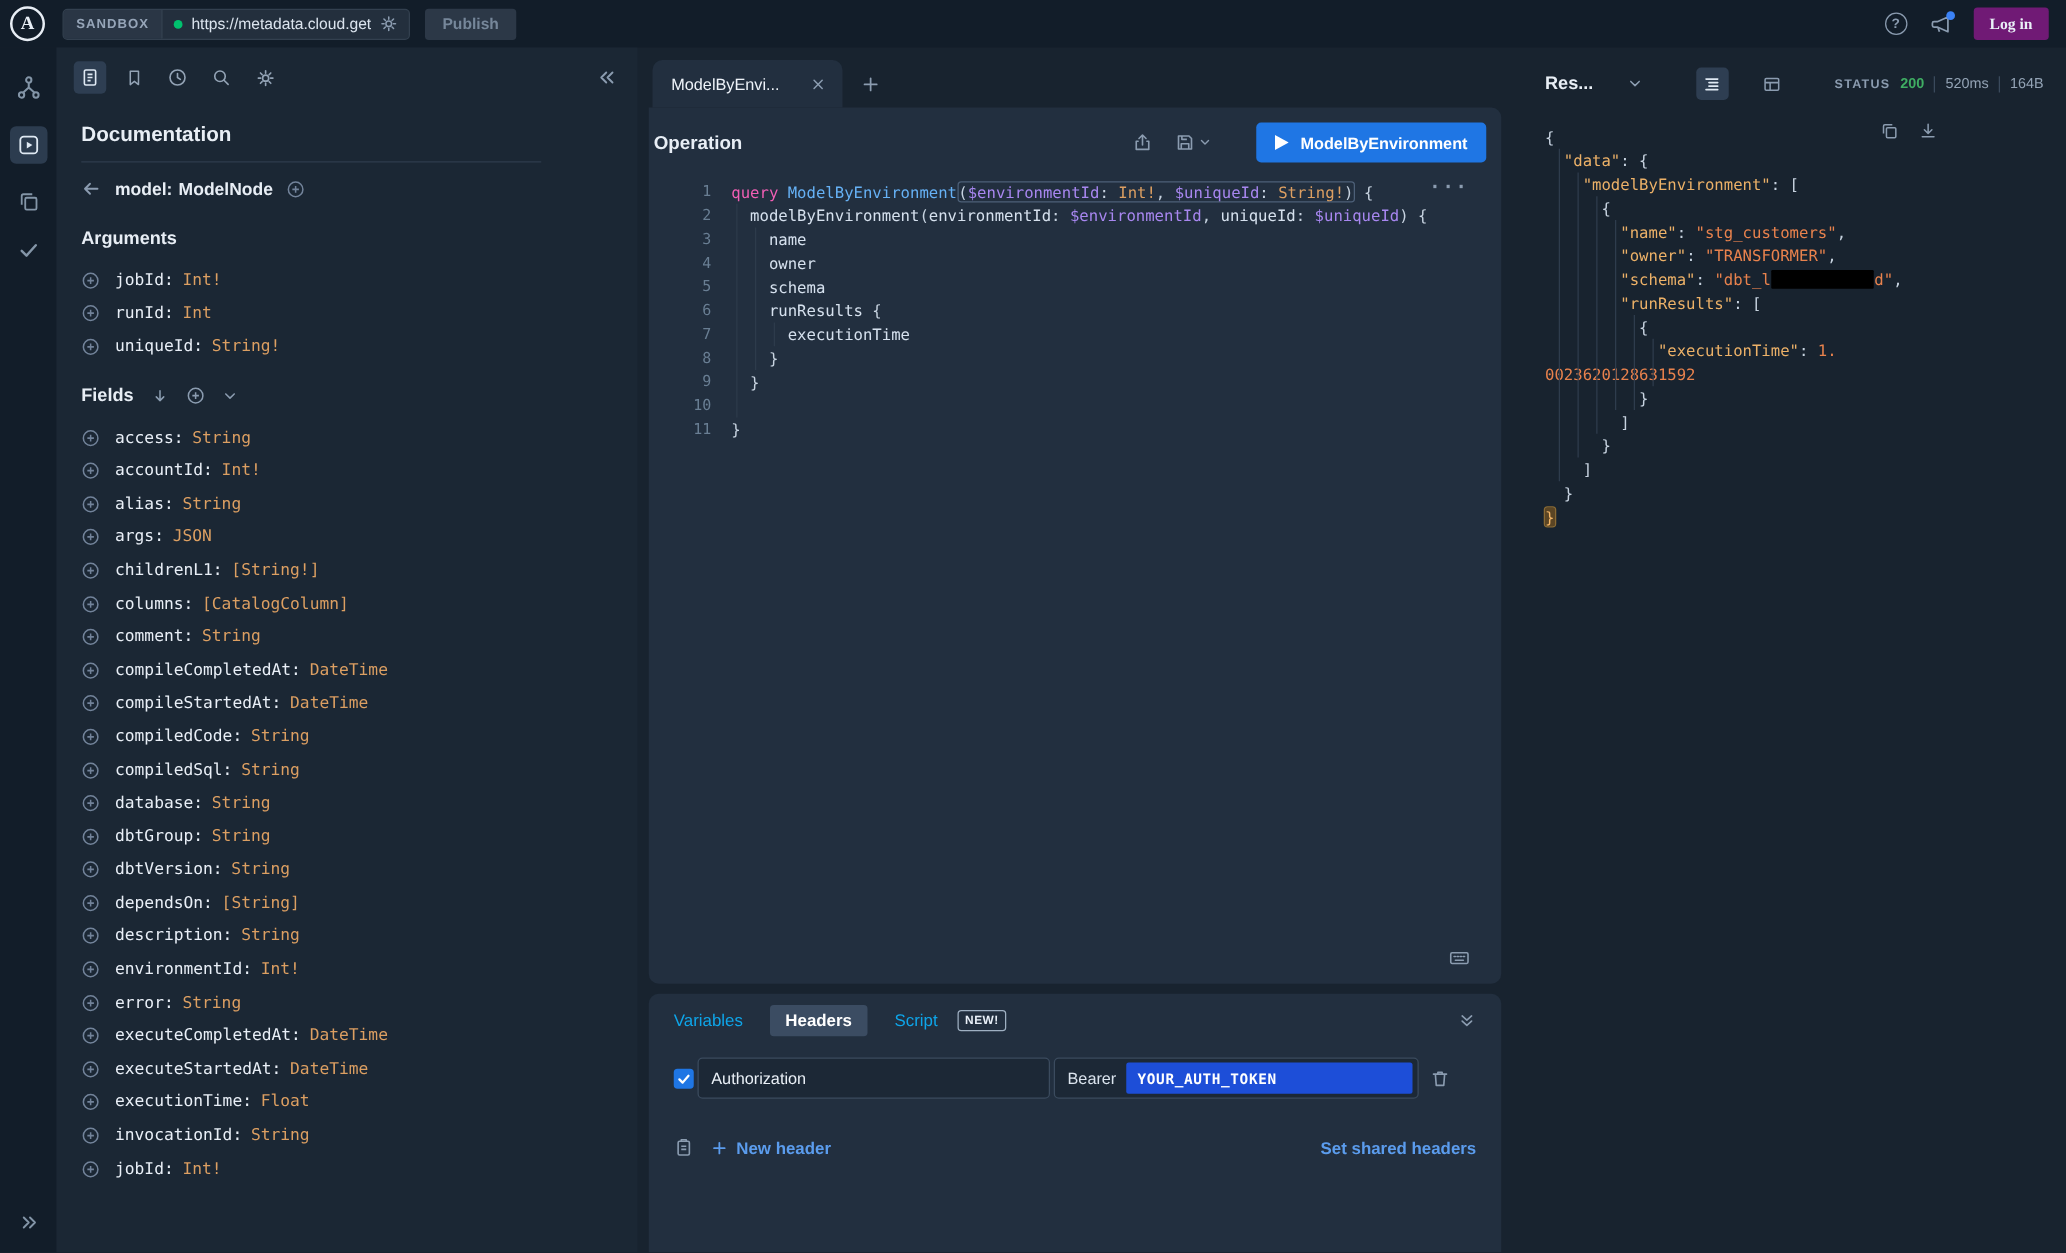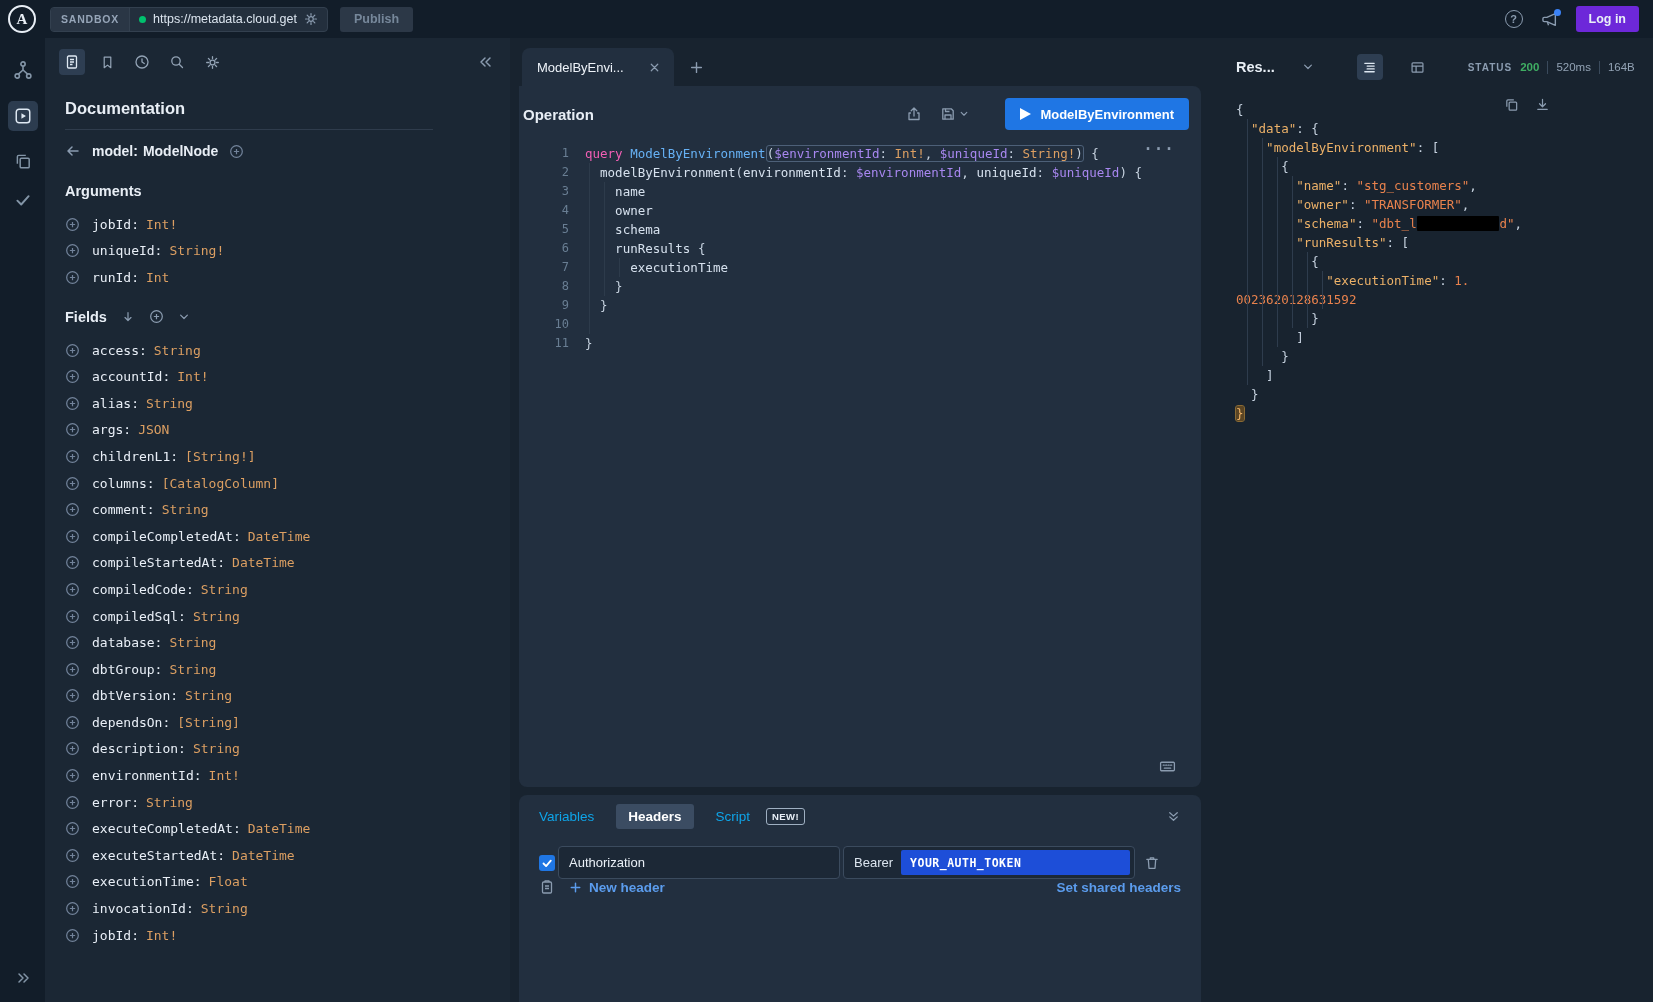--- a/index.html
+++ b/index.html
@@ -20,21 +20,21 @@
   .endpoint-pill{display:flex;align-items:center;height:25px;background:#232f3d;border:1px solid var(--border);border-radius:4px;overflow:hidden}
   .sandbox-seg{height:100%;display:flex;align-items:center;padding:0 10px;background:#2a3645;border-right:1px solid var(--border);color:#96a5b8;font-size:10.5px;font-weight:700;letter-spacing:.8px}
   .url-seg{display:flex;align-items:center;gap:7px;padding:0 9px}
   .green-dot{width:7px;height:7px;border-radius:50%;background:var(--c-green-dot,#00c16e)}
   .url-text{font-size:12.5px;color:#dbe4ee}
   .publish-btn{margin-left:-2px;height:25px;padding:0 14px;background:#2c3847;border:none;border-radius:3px;color:#76879a;font-size:12.5px;font-weight:600;font-family:inherit}
   .topbar-right{margin-left:auto;display:flex;align-items:center;gap:18px}
   .help-circle{width:18px;height:18px;border:1.5px solid var(--dim);border-radius:50%;color:var(--dim);font-size:11px;font-weight:700;display:flex;align-items:center;justify-content:center}
   .notif-wrap{position:relative}
   .notif-dot{position:absolute;top:-2px;right:-3px;width:7px;height:7px;border-radius:50%;background:var(--c-notification,#3b82f6)}
-  .login-btn{height:26px;padding:0 13px;background:#6d28d9;border:none;border-radius:3px;color:#e9f0f7;font-size:12.5px;font-weight:600;font-family:Liberation Sans, sans-serif}
+  .login-btn{height:26px;padding:0 13px;background:#701a75;border:none;border-radius:3px;color:#e9f0f7;font-size:12.5px;font-weight:600;font-family:Liberation Serif, serif}
 
   
   .main{display:flex;height:964px}
 
   
   .rail{width:45px;background:var(--bg-top);display:flex;flex-direction:column;align-items:center;gap:21px;padding-top:22px;position:relative}
   .rail-icon{color:#8395a7}
   .rail-tile{width:30px;height:30px;border-radius:5px;background:#2c3c4f;display:flex;align-items:center;justify-content:center;color:#dfe9f3}
   .rail-bottom{position:absolute;bottom:16px;color:#8395a7}
 
@@ -89,21 +89,21 @@
   .req-tab.active{background:#3b4c62;color:#fff;padding:5px 12px;border-radius:3px;font-weight:700;margin:-5px -2px}
   .new-badge{border:1px solid #9fb0c2;border-radius:3px;color:#e9f0f8;font-size:9.5px;font-weight:700;padding:2px 5px;letter-spacing:.4px;margin-left:-8px}
   .collapse-panel{margin-left:auto}
   .header-row{display:flex;align-items:center;gap:3px;margin-top:21px}
   .checkbox{width:16px;height:16px;border-radius:3px;background:var(--c-accent,#1f76e4);display:inline-flex;align-items:center;justify-content:center}
   .key-input{width:282px;height:33px;background:#1c2836;border:1px solid #3b4b5e;border-radius:4px;color:#eaf0f7;font-size:13px;padding:0 10px;font-family:inherit;outline:none}
   .value-box{width:292px;height:33px;background:#1c2836;border:1px solid #3b4b5e;border-radius:4px;display:flex;align-items:center;gap:8px;padding:0 4px 0 10px}
   .bearer{color:#dbe4ee;font-size:13px}
   .token-chip{flex:1;height:25px;background:#1d4ed8;border-radius:2px;color:#fff;font-family:"DejaVu Sans Mono",monospace;font-size:11.5px;font-weight:700;display:flex;align-items:center;padding:0 9px;letter-spacing:.5px}
   .trash-btn{margin-left:6px}
-  .req-footer{display:flex;gap:14px;}
+  .req-footer{display:flex;gap:14px;margin-top:31px}
   .link-btn{color:#5b9ced;font-weight:700;font-size:13.5px;display:inline-flex;align-items:center;gap:7px}
   .link-btn.right{margin-left:auto}
 
   
   .response{flex:1;padding:16px 0 0 26px;position:relative}
   .resp-header{display:flex;align-items:center;gap:27px;padding-right:10px}
   .resp-title{font-weight:700;font-size:14.5px}
   .resp-fmt{margin-left:16px}
   .status-group{display:flex;align-items:center;gap:8px;margin-left:16px}
   .status-label{font-size:10px;font-weight:700;letter-spacing:1px;color:var(--dim)}
@@ -258,32 +258,32 @@
             <span class="doc-name" data-interactable="true">jobId:</span>
             <span class="doc-type" data-interactable="true">Int!</span>
           </div>
           <div class="doc-row" data-interactable="false">
             <span class="row-plus" data-interactable="true">
               <svg width="15" height="15" viewBox="0 0 16 16" fill="none" stroke="currentColor" stroke-width="1.3">
                 <circle cx="8" cy="8" r="6.2"></circle>
                 <path d="M8 5.2v5.6M5.2 8h5.6"></path>
               </svg>
             </span>
+            <span class="doc-name" data-interactable="true">runId:</span>
+            <span class="doc-type" data-interactable="true">Int</span>
+          </div>
+          <div class="doc-row" data-interactable="false">
+            <span class="row-plus" data-interactable="true">
+              <svg width="15" height="15" viewBox="0 0 16 16" fill="none" stroke="currentColor" stroke-width="1.3">
+                <circle cx="8" cy="8" r="6.2"></circle>
+                <path d="M8 5.2v5.6M5.2 8h5.6"></path>
+              </svg>
+            </span>
             <span class="doc-name" data-interactable="true">uniqueId:</span>
             <span class="doc-type" data-interactable="true">String!</span>
-          </div>
-          <div class="doc-row" data-interactable="false">
-            <span class="row-plus" data-interactable="true">
-              <svg width="15" height="15" viewBox="0 0 16 16" fill="none" stroke="currentColor" stroke-width="1.3">
-                <circle cx="8" cy="8" r="6.2"></circle>
-                <path d="M8 5.2v5.6M5.2 8h5.6"></path>
-              </svg>
-            </span>
-            <span class="doc-name" data-interactable="true">runId:</span>
-            <span class="doc-type" data-interactable="true">Int</span>
           </div>
         </div>
 
       <div class="fields-head">
         <span class="section-title" data-interactable="false">Fields</span>
         <span class="icon-btn" data-interactable="true">
           <svg width="14" height="14" viewBox="0 0 16 16" fill="none" stroke="currentColor" stroke-width="1.4" stroke-linecap="round" stroke-linejoin="round">
               <path d="M8 3v9M4.6 8.6L8 12l3.4-3.4"></path>
             </svg>
         </span>

